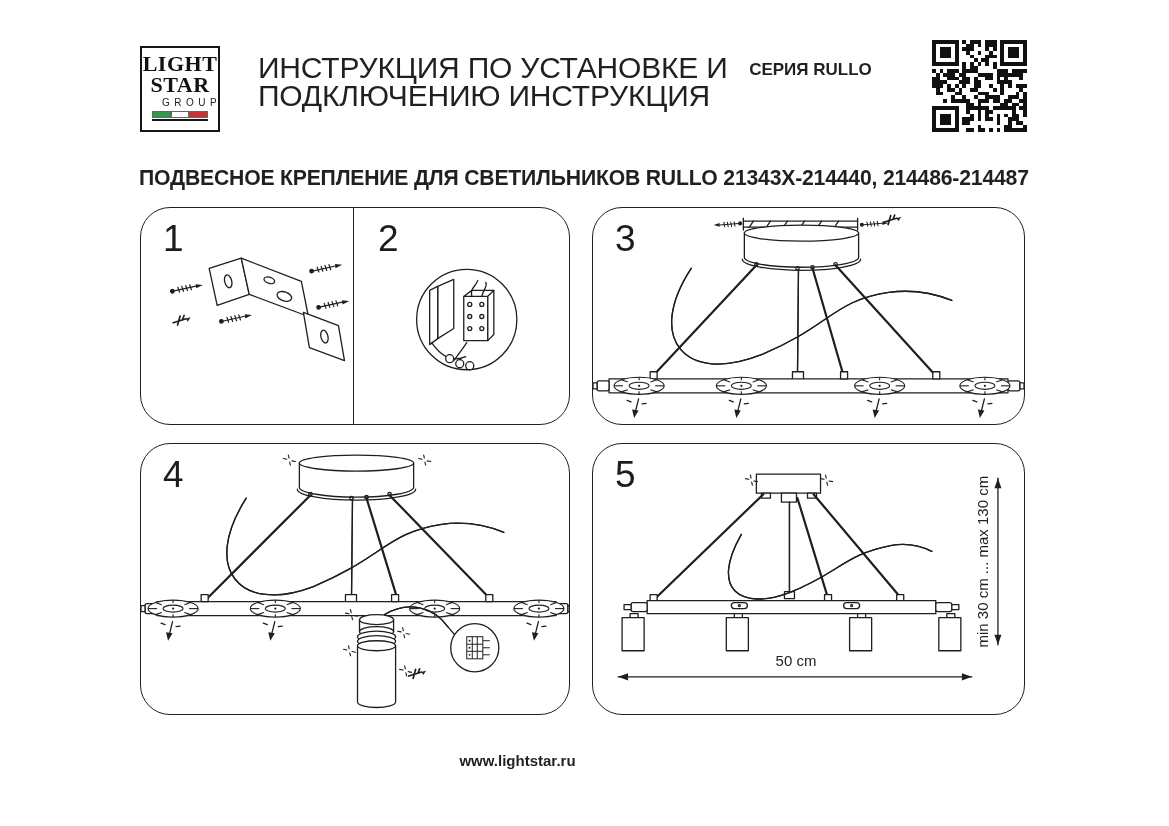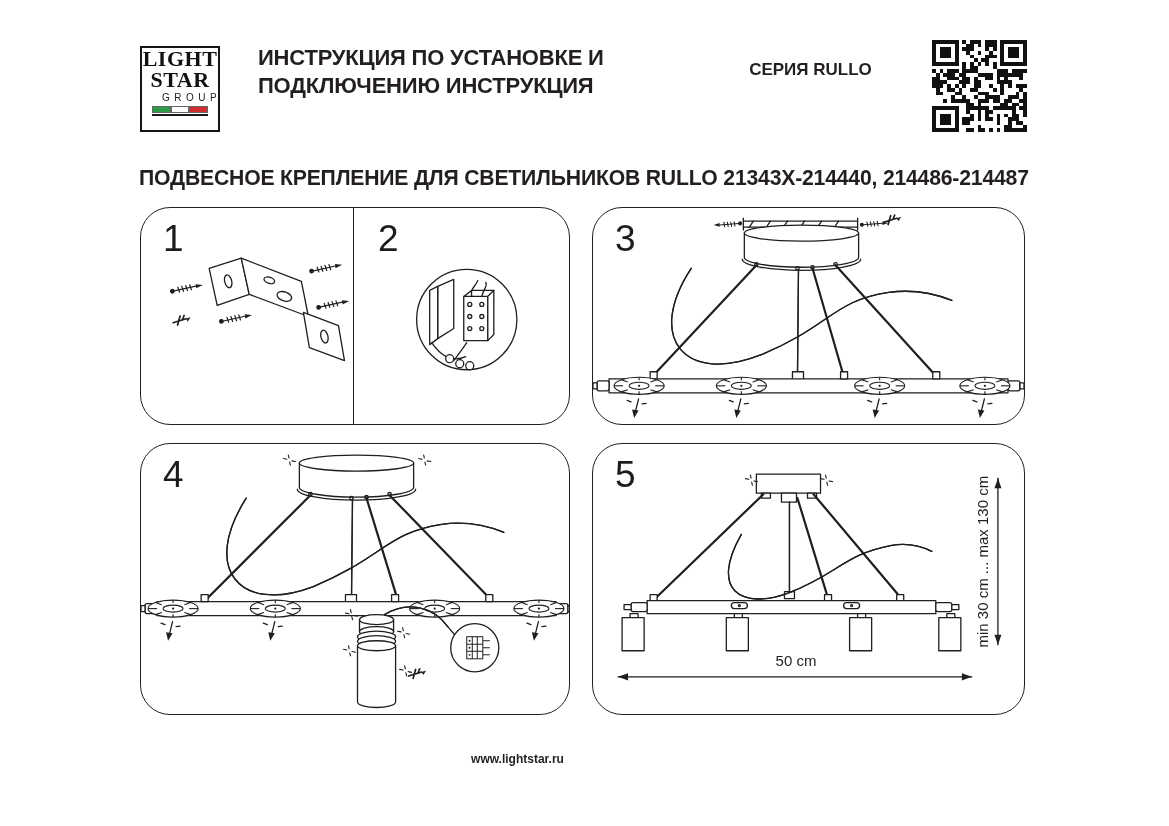--- a/index.html
+++ b/index.html
@@ -10,21 +10,21 @@
   
   .logo-box{left:140px;top:46px;width:80px;height:86px;border:2.5px solid #161616;
             box-sizing:border-box;text-align:center;background:#fff}
   .logo-serif{font-family:"Liberation Serif",serif;font-weight:700;font-size:22px;
               line-height:21px;letter-spacing:.5px;color:#111}
   .logo-group{font-size:10px;letter-spacing:4.5px;padding-left:20px;margin-top:2px;color:#222}
   .flag{display:flex;width:56px;height:7px;margin:3px auto 0}
   .flag span{flex:1;border:.8px solid #666;box-sizing:border-box}
   .flag-underline{width:56px;height:1.5px;background:#161616;margin:1px auto 0}
 
-  .title{left:258px;top:44px;font-size:22px;font-weight:700;line-height:27.5px;
+  .title{left:258px;top:54px;font-size:30px;font-weight:400;line-height:27.5px;
          letter-spacing:-.2px;white-space:nowrap}
   .series{left:698px;top:56px;width:225px;text-align:center;font-size:17px;
           font-weight:700;line-height:27px;white-space:nowrap}
   .qr{left:932px;top:40px;width:95px;height:92px}
 
   .subtitle{left:139px;top:166px;font-size:21.5px;font-weight:700;letter-spacing:-.2px;
             white-space:nowrap;transform:scaleX(.985);transform-origin:left}
 
   
   .panel{position:absolute;border:1.6px solid #202020;border-radius:30px;
@@ -40,21 +40,21 @@
   
   .d line,.d path,.d ellipse,.d circle,.d rect,.d polygon{
       stroke:#1f1f1f;stroke-width:1.3;fill:none;stroke-linecap:round;stroke-linejoin:round}
   .d .w{fill:#fff}
   .d .f{fill:#1f1f1f;stroke:none}
   .d .cb{stroke-width:2.2}
 
   .dim-label{position:absolute;font-size:15px;color:#1f1f1f;white-space:nowrap}
   .dim-label.vert{transform:rotate(-90deg)}
 
-  .footer{left:0;top:752px;width:1035px;text-align:center;font-size:12px;font-weight:700}
+  .footer{left:0;top:752px;width:1035px;text-align:center;font-size:15px;font-weight:700}
 </style>
 </head>
 <body>
 
 <svg width="0" height="0" style="position:absolute" aria-hidden="true">
   <defs>
     <g id="ros" stroke="#1f1f1f" stroke-width="1.1" fill="none">
       <ellipse rx="25" ry="8.5" fill="#fff"></ellipse>
       <line x1="16" y1="0" x2="25" y2="0"></line>
         <line x1="11.3" y1="3.9" x2="17.7" y2="6"></line>
@@ -104,21 +104,21 @@
       <line x1="8" y1="0" x2="15" y2="0"></line>
       <line x1="8" y1="7" x2="15" y2="7"></line>
       <circle cx="-5.2" cy="-7" r="0.9" fill="#1f1f1f" stroke="none"></circle>
       <circle cx="-5.2" cy="0" r="0.9" fill="#1f1f1f" stroke="none"></circle>
       <circle cx="-5.2" cy="7" r="0.9" fill="#1f1f1f" stroke="none"></circle>
     </g>
   </defs>
 </svg>
 
 <div class="abs logo-box">
-  <div class="logo-serif" style="">LIGHT</div>
+  <div class="logo-serif" style="margin-top:5px">LIGHT</div>
   <div class="logo-serif">STAR</div>
   <div class="logo-group">GROUP</div>
   <div class="flag">
     <span style="background:#2f9a48"></span>
       <span style="background:#ffffff"></span>
       <span style="background:#d02f2f"></span>
   </div>
   <div class="flag-underline"></div>
 </div>
 

